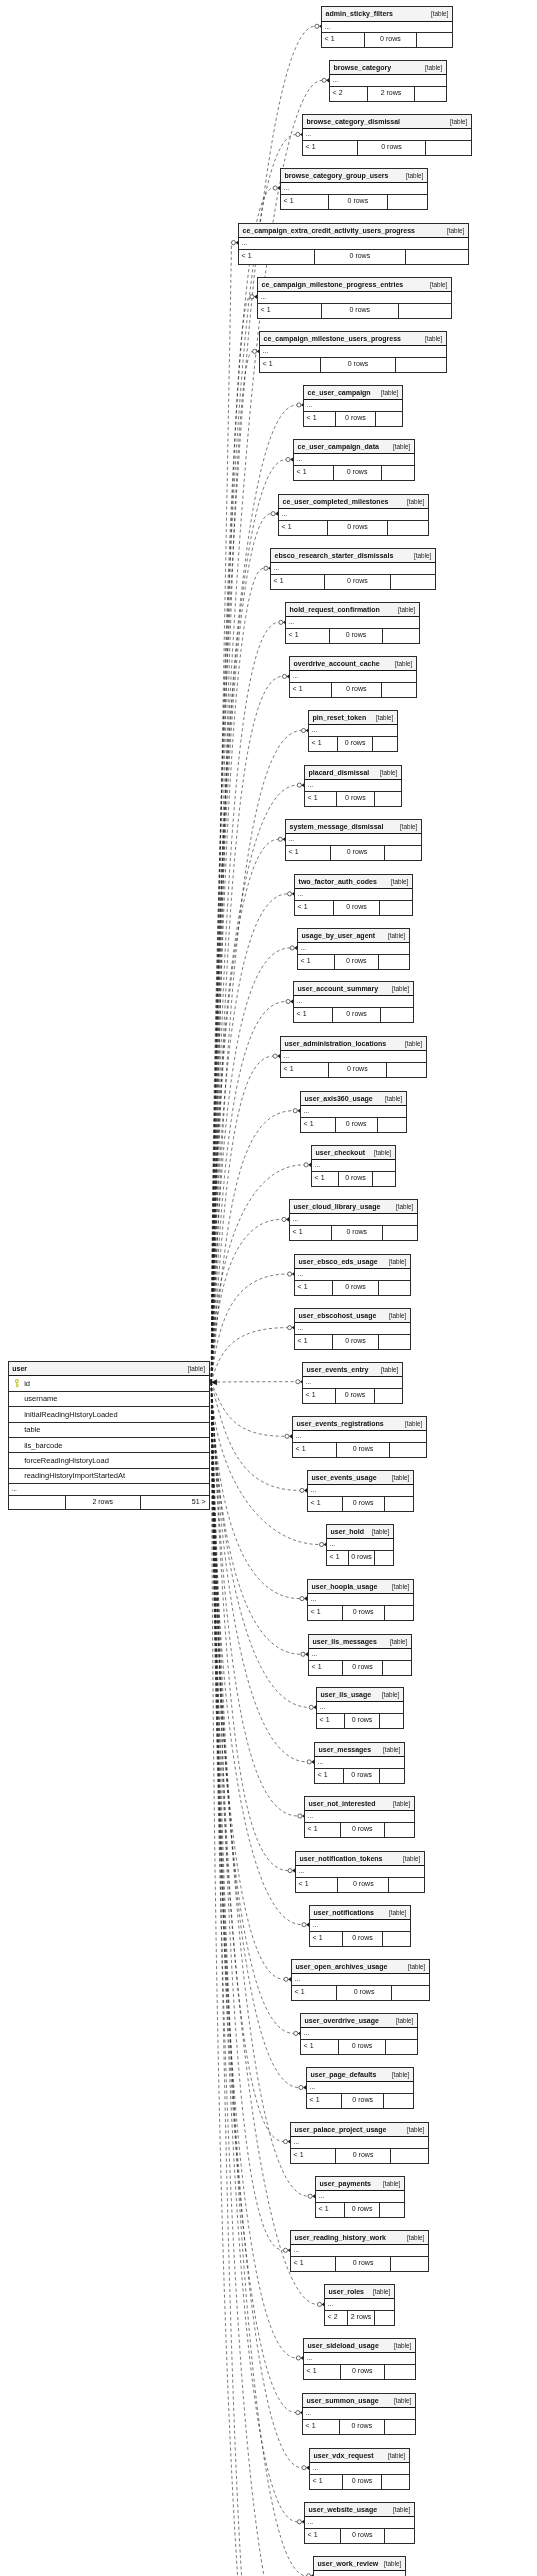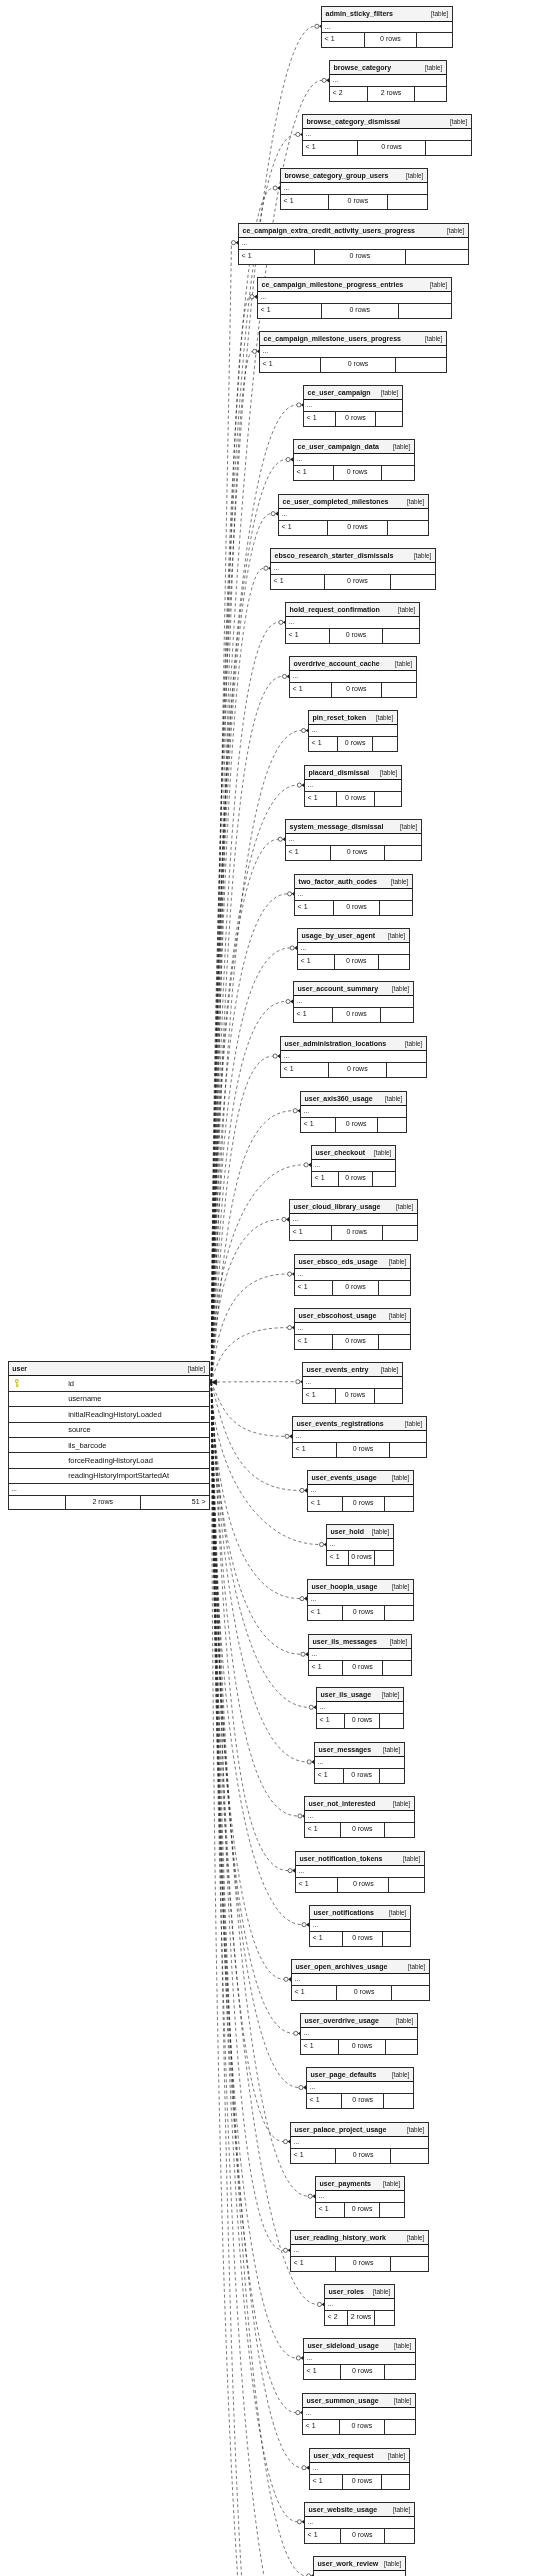--- a/index.html
+++ b/index.html
@@ -27,21 +27,21 @@
   .stats .c1{width:33%;border-right:0.6px solid #2b2b2b;padding:2.1px 2.6px 0 2.6px;box-sizing:border-box;}
   .stats .c2{width:40%;border-right:0.6px solid #2b2b2b;text-align:center;padding-top:2.1px;box-sizing:border-box;}
   .stats .c3{flex:1;text-align:right;padding:2.1px 3.1px 0 0;box-sizing:border-box;}
   .ustats .c1{width:28.5%;}
   .ustats .c2{width:37.5%;}
   .frow{
     height:14.4px;border-bottom:0.5px solid #2b2b2b;
     display:flex;align-items:center;font-size:7.5px;white-space:nowrap;
   }
   .icocell{width:15.5px;display:flex;justify-content:center;align-items:center;flex:none;}
-  .fname{flex:1;overflow:hidden;margin-left:44px;}
+  .fname{flex:1;overflow:hidden;}
 </style>
 </head>
 <body>
 
 <div id="diagram">
   <svg id="connectors" xmlns="http://www.w3.org/2000/svg" width="538" height="2868" viewBox="0 0 1044 5567">
       <g>
         <path d="M 410 2683 C 414 1235.3999999999999, 494 51, 611 51" fill="none" stroke="#1f1f1f" stroke-width="1.15" stroke-dasharray="6 5"></path>
         <circle cx="615" cy="51" r="4" fill="#ffffff" stroke="#1f1f1f" stroke-width="1.3"></circle>
         <polygon points="619,51 625,46.5 625,55.5" fill="#1f1f1f"></polygon>
@@ -318,21 +318,21 @@
         <div class="frow">
           <span class="icocell"></span>
           <span class="fname">username</span>
         </div>
         <div class="frow">
           <span class="icocell"></span>
           <span class="fname">initialReadingHistoryLoaded</span>
         </div>
         <div class="frow">
           <span class="icocell"></span>
-          <span class="fname">source</span>
+          <span class="fname">table</span>
         </div>
         <div class="frow">
           <span class="icocell"></span>
           <span class="fname">ils_barcode</span>
         </div>
         <div class="frow">
           <span class="icocell"></span>
           <span class="fname">forceReadingHistoryLoad</span>
         </div>
         <div class="frow">

